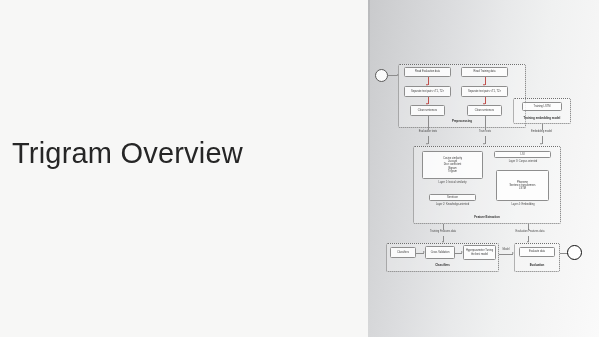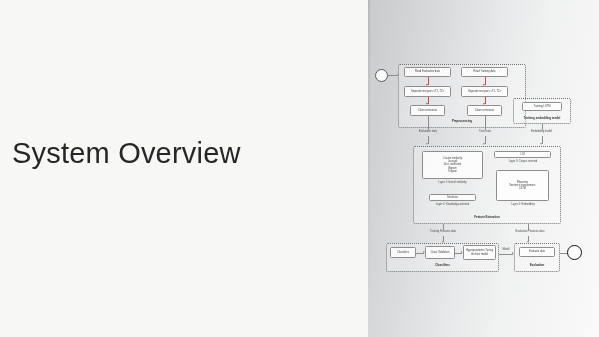--- a/index.html
+++ b/index.html
@@ -63,21 +63,21 @@
   .ah{position:absolute;width:0;height:0;}
   .ah-d{border-left:1.4px solid transparent;border-right:1.4px solid transparent;border-top:2px solid #8c8c8c;}
   .ah-r{border-top:1.4px solid transparent;border-bottom:1.4px solid transparent;border-left:2px solid #8c8c8c;}
   .ah-dred{border-left:1.4px solid transparent;border-right:1.4px solid transparent;border-top:2px solid #c0504d;}
 </style>
 </head>
 <body>
 
 <div id="slide">
 
-  <div id="title">System Overview</div>
+  <div id="title">Trigram Overview</div>
 
   <div id="panel">
     <div id="diagram">
 
       <div class="circ start" style="left:7px;top:69px;width:13px;height:13px;"></div>
       <div class="ln lnh" style="left:20px;top:75.3px;width:9px;"></div>
       <div class="ah ah-r" style="left:29px;top:73.8px;"></div>
 
       <div class="grp" style="left:30px;top:64px;width:128px;height:64px;"></div>
       <div class="grp-lab" style="left:30px;width:128px;top:119px;">Preprocessing</div>

